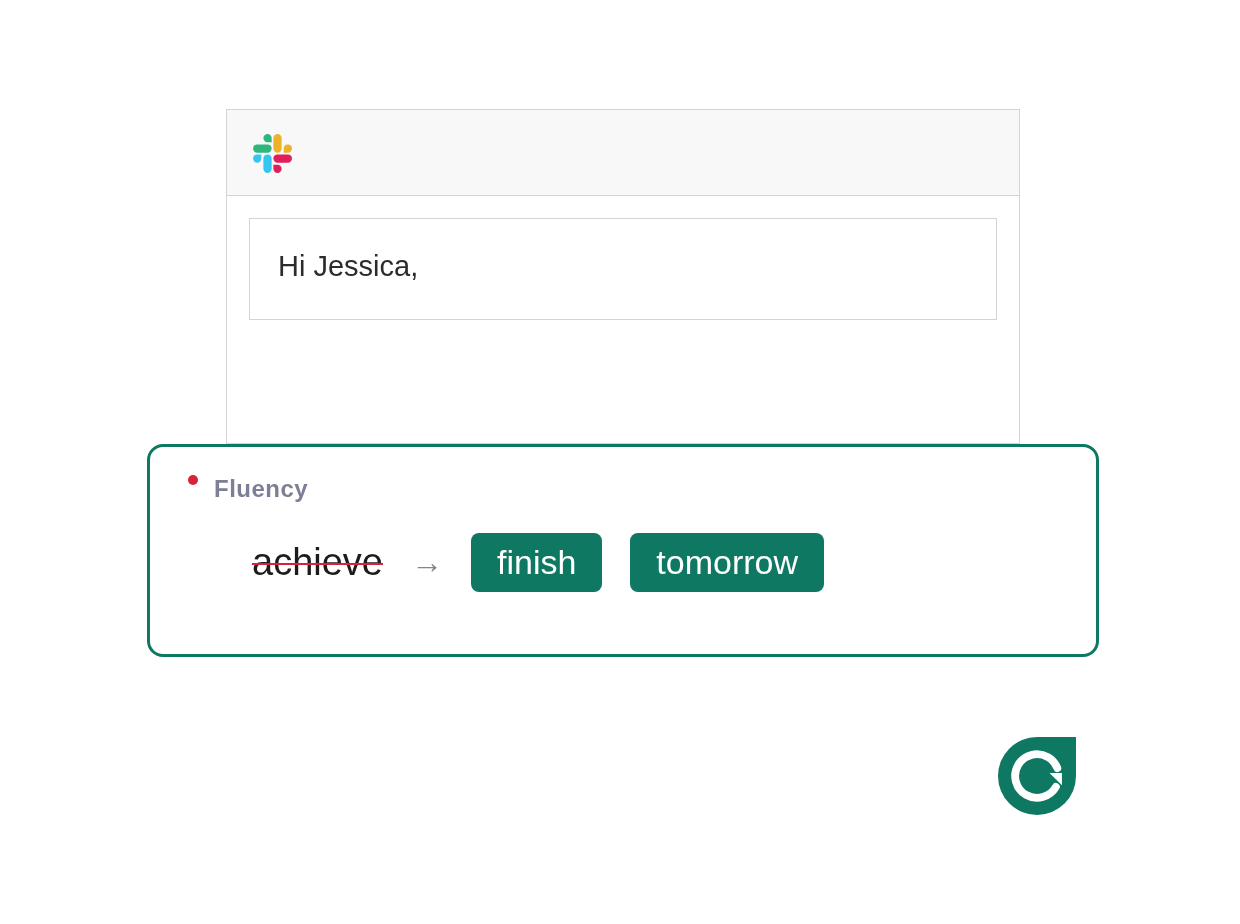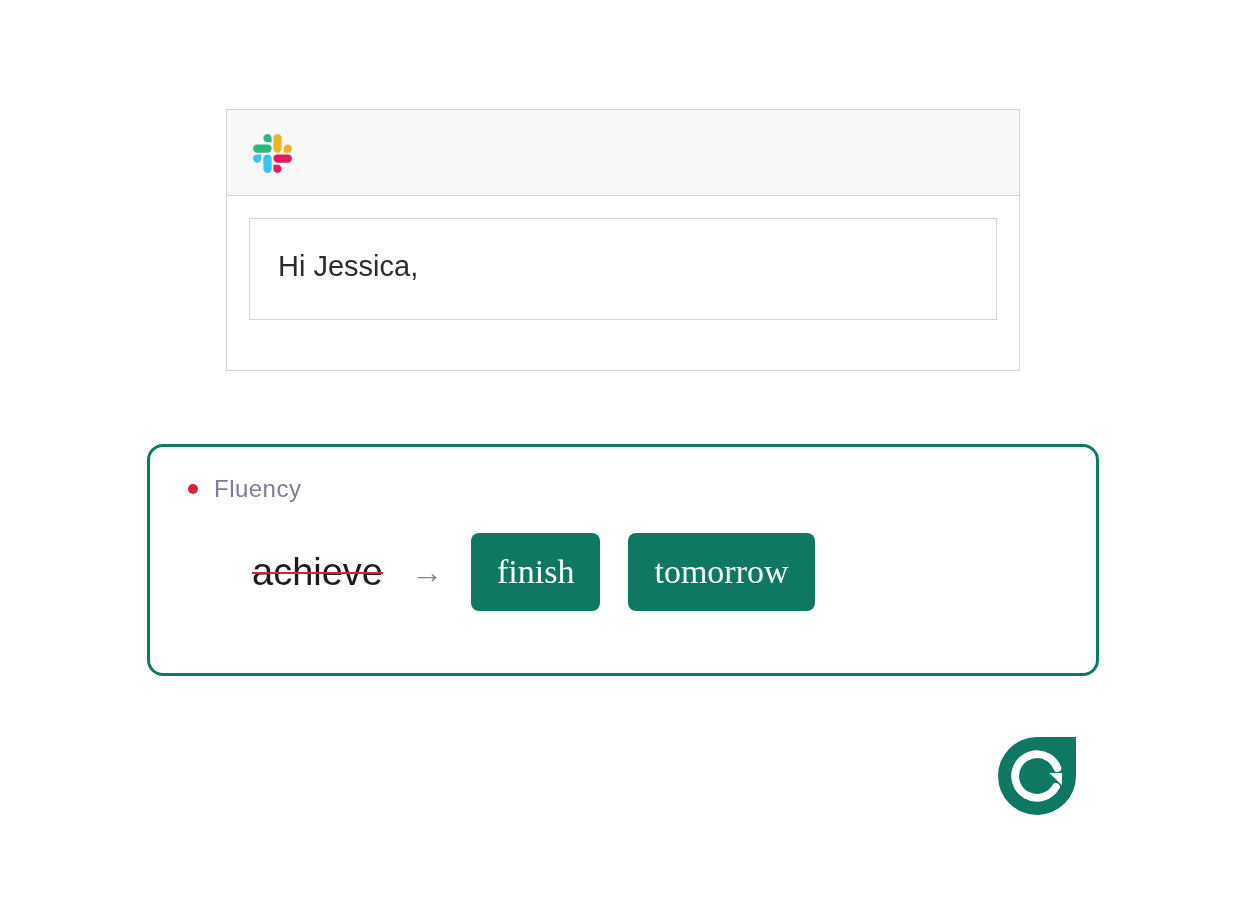--- a/index.html
+++ b/index.html
@@ -8,21 +8,21 @@
       background:#fff;
       font-family:-apple-system,BlinkMacSystemFont,"Segoe UI",Helvetica,Arial,sans-serif;
       color:#1c1c1c;
       position:relative;
     }
     
     .slack-window{
       position:absolute;
       left:226px; top:109px;
       width:794px;
-      height:262px;
+      height:335px;
       border:1px solid #d4d4d4;
       background:#fff;
       overflow:hidden;
     }
     .slack-header{
       height:86px;
       background:#f8f8f8;
       border-bottom:1px solid #d4d4d4;
       display:flex;
       align-items:center;
@@ -51,24 +51,24 @@
       position:absolute;
       left:147px; top:444px;
       width:952px;
       border:3px solid #0e7862;
       border-radius:16px;
       background:#fff;
       padding:28px 38px 34px 38px;
     }
     .card-cat{
       display:flex;
-      align-items:center;
+      align-items:flex-start;
       gap:16px;
       font-size:24px;
-      font-weight:400;
+      font-weight:700;
       color:#7c7f95;
       letter-spacing:.02em;
     }
     .dot{
       width:10px; height:10px;
       border-radius:50%;
       background:#d9213d;
     }
     .suggestion-row{
       display:flex;
@@ -92,22 +92,22 @@
     .arrow{
       font-size:32px;
       color:#868686;
     }
     .chip{
       font-size:34px;
       color:#fff;
       background:#0e7862;
       border:none;
       border-radius:8px;
-      padding:20px 26px;
-      font-family:Liberation Serif, serif;
+      padding:10px 26px;
+      font-family:Liberation Sans, sans-serif;
       cursor:pointer;
     }
     .explain{
       font-size:26px;
       margin-left:64px;
       color:#1c1c1c;
     }
     .explain b{ font-style:italic; font-weight:700; }
     
     .g-badge{

